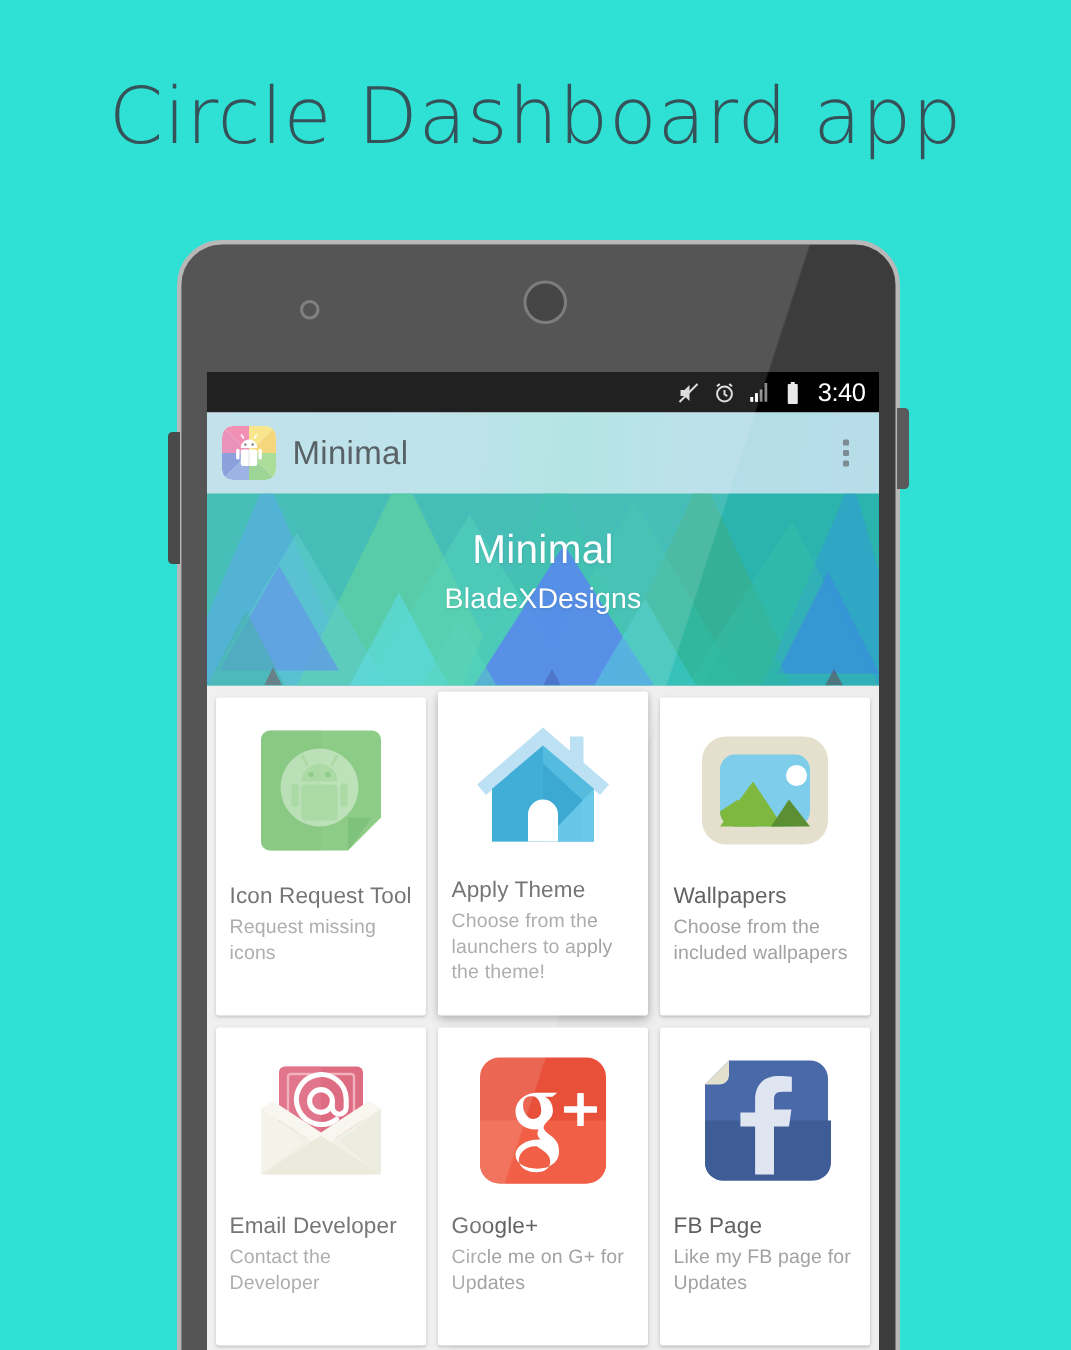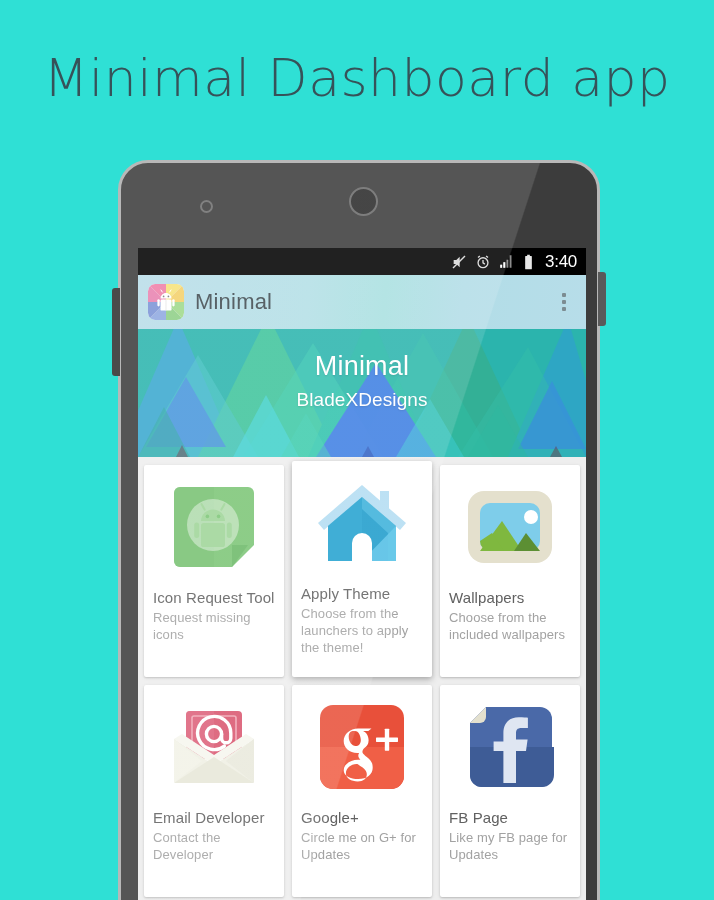--- a/index.html
+++ b/index.html
@@ -164,21 +164,21 @@
   .card-desc{
     margin-top:4px;
     font-size:13px; color:#a2a2a2; font-weight:400;
     line-height:1.28;
     letter-spacing:.1px;
   }
 </style>
 </head>
 <body>
 
-<div id="promo-title">Minimal Dashboard app</div>
+<div id="promo-title">Circle Dashboard app</div>
 
 <div id="phone-device">
   <div class="phone-body">
     <div class="sensor-dot"></div>
     <div class="camera-lens"></div>
 
     <div id="phone-screen">
 
       <div id="status-bar">
         <svg class="sb-icon" width="16" height="16" viewBox="0 0 24 24">

